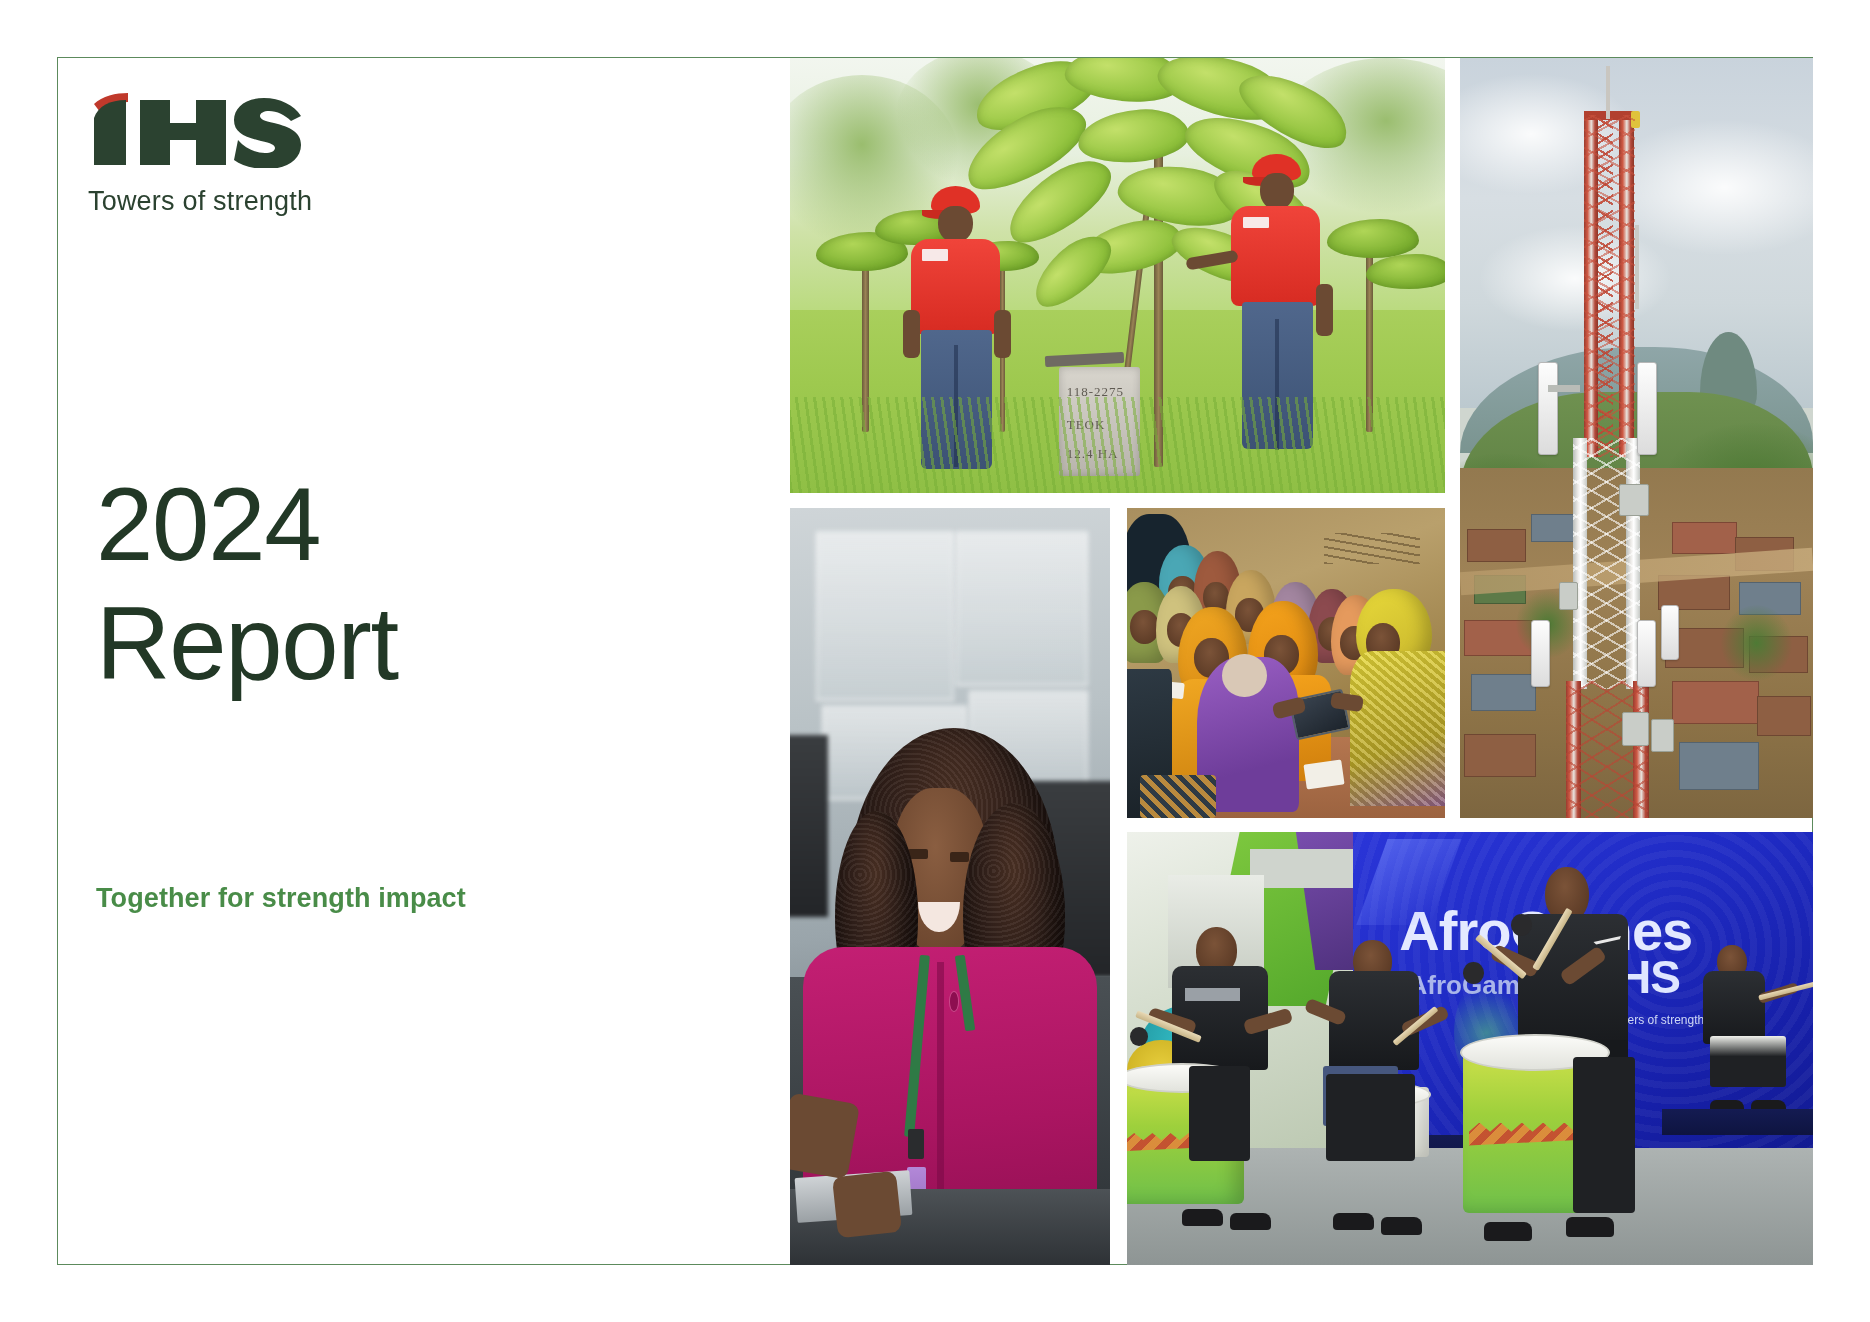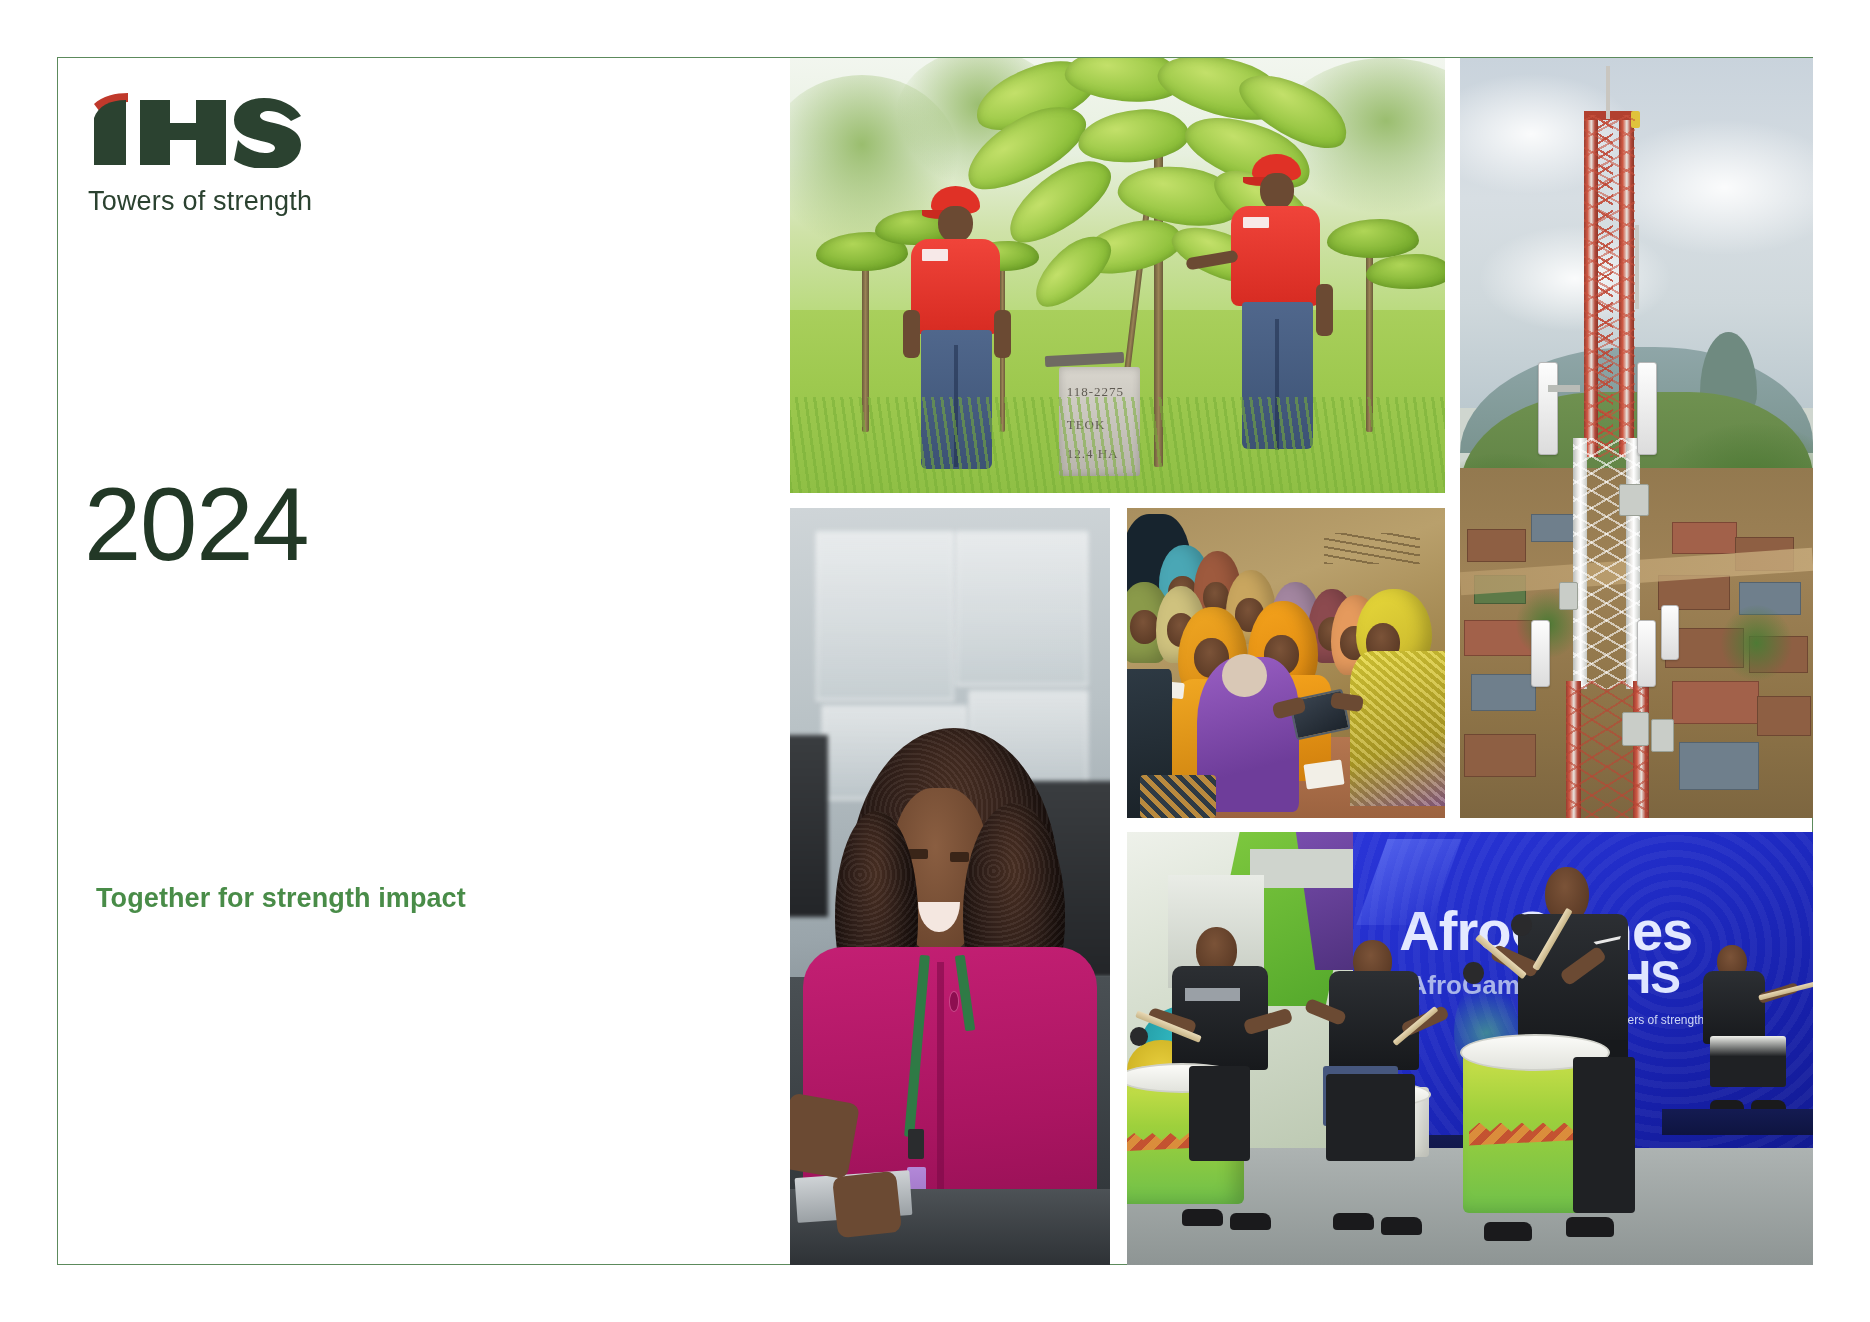--- a/index.html
+++ b/index.html
@@ -9,21 +9,21 @@
 
   
   .frame{position:absolute;left:57px;top:57px;width:1756px;height:1208px;border:1.5px solid #5c8a5c;box-sizing:border-box;}
 
   
   .logo-block{position:absolute;left:88px;top:90px;width:420px;}
   .logo-mark{position:relative;width:222px;height:78px;}
   .logo-mark svg{display:block;width:222px;height:78px;}
   .logo-tag{margin-top:18px;font-size:27px;color:#2b4230;letter-spacing:.2px;font-weight:400;}
 
-  .title-block{position:absolute;left:84px;top:465px;width:680px;}
+  .title-block{position:absolute;left:96px;top:465px;width:680px;}
   .title-line{font-size:103px;line-height:1.16;color:#223826;font-weight:200;letter-spacing:-1.2px;white-space:nowrap;}
   .subtitle{position:absolute;left:96px;top:883px;font-size:27px;font-weight:700;color:#498c48;letter-spacing:.1px;}
 
   
   .collage{position:absolute;left:790px;top:58px;width:1023px;height:1207px;}
   .photo{position:absolute;overflow:hidden;background:#cfd6cf;}
   .ph-trees {left:0px;   top:0px;   width:655px; height:435px;}
   .ph-tower {left:670px; top:0px;   width:353px; height:760px;}
   .ph-office{left:0px;   top:450px; width:320px; height:757px;}
   .ph-class {left:337px; top:450px; width:318px; height:310px;}
@@ -118,20 +118,21 @@
         <path d="M6 28 C10 16, 22 10, 38 10 L38 75 L6 75 Z" fill="#2B4230"></path>
         <path d="M52 10 L82 10 L82 33 L108 33 L108 10 L138 10 L138 75 L108 75 L108 50 L82 50 L82 75 L52 75 Z" fill="#2B4230"></path>
         <path d="M213 26 C206 15, 192 8, 176 8 C158 8, 146 17, 146 30 C146 43, 157 47, 173 51 C183 53, 187 55, 187 58 C187 61, 183 63, 177 63 C167 63, 157 58, 150 50 L146 70 C154 76, 166 79, 179 79 C198 79, 213 70, 213 55 C213 42, 202 37, 186 33 C176 31, 172 29, 172 26 C172 23, 176 21, 181 21 C189 21, 197 25, 203 31 Z" fill="#2B4230"></path>
       </svg>
     </div>
     <div class="logo-tag">Towers of strength</div>
   </div>
 
   <div class="title-block">
     <div class="title-line">2024</div>
+    <div class="title-line">Report</div>
   </div>
 
   <div class="subtitle">Together for strength impact</div>
 
   <div class="collage">
 
     <div class="photo ph-trees">
       <div class="scene">
         <div class="lay trees-sky"></div>
         <div class="lay bgtree" style="left:-4%;top:4%;width:30%;height:40%"></div>

